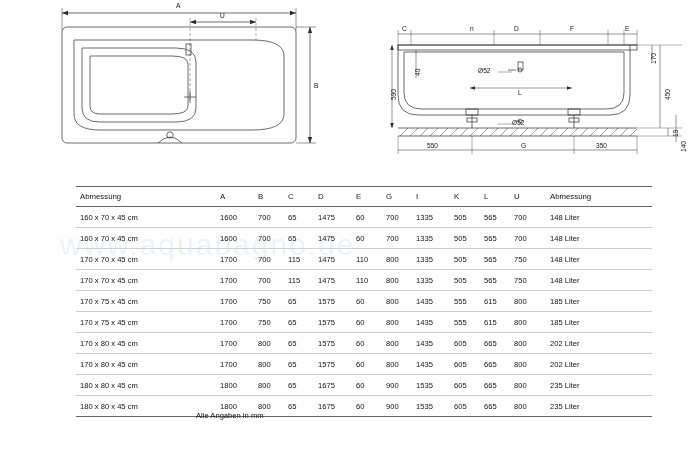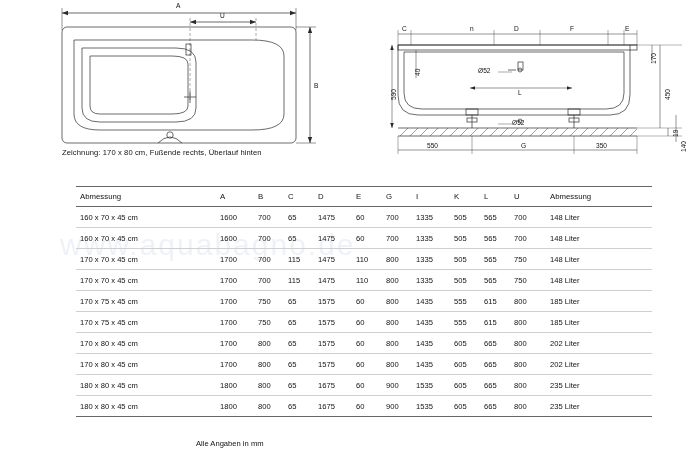--- a/index.html
+++ b/index.html
@@ -59,21 +59,20 @@
   .c-name{width:140px;padding-left:4px !important;}
   .c-dim{width:30px;text-align:left;}
   .c-dim.wide{width:38px;}
   .c-vol{text-align:left;padding-left:6px !important;}
   .th-name{padding-left:4px !important;}
   .footnote{
     position:absolute;
     left:196px;top:411px;
     font-size:7.6px;
     color:#111;
-    margin-top:28px;
   }
 
   
   .watermark{
     position:absolute;
     left:60px;top:228px;
     width:600px;
     font-size:30px;
     letter-spacing:2px;
     color:rgba(120,150,190,0.13);
@@ -241,21 +240,20 @@
   <div class="lbl rot" style="left:680px;top:152px;">140</div>
 
   <div class="lbl" style="left:427px;top:142px;">550</div>
   <div class="lbl" style="left:521px;top:142px;">G</div>
   <div class="lbl" style="left:596px;top:142px;">350</div>
 
   <div class="lbl" style="left:478px;top:67px;">Ø52</div>
   <div class="lbl" style="left:518px;top:89px;">L</div>
   <div class="lbl" style="left:512px;top:119px;">Ø52</div>
 
-  <div class="caption">Zeichnung: 170 x 80 cm, Fußende rechts, Überlauf hinten</div>
 
   <div class="watermark">www.aquabagno.de</div>
 
   <div class="table-wrap">
     <table class="spec">
       <thead>
         <tr>
           <th class="c-name th-name">Abmessung</th>
           <th class="c-dim wide">A</th>
           <th class="c-dim">B</th>

